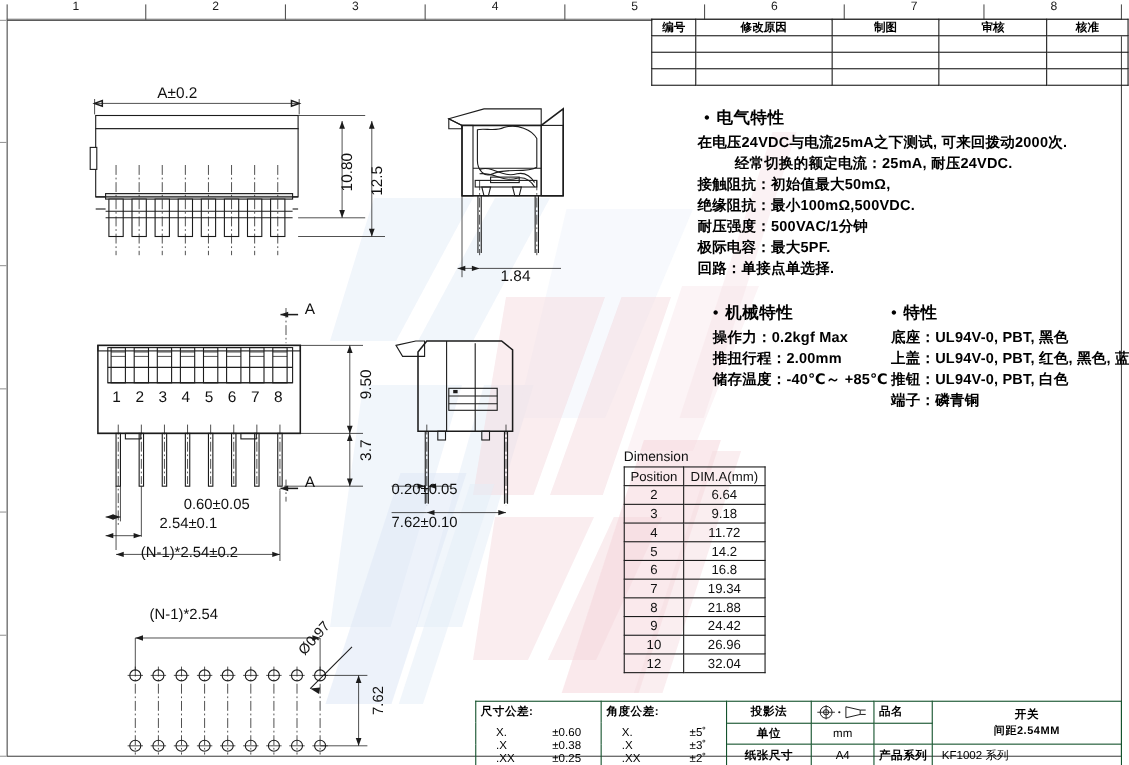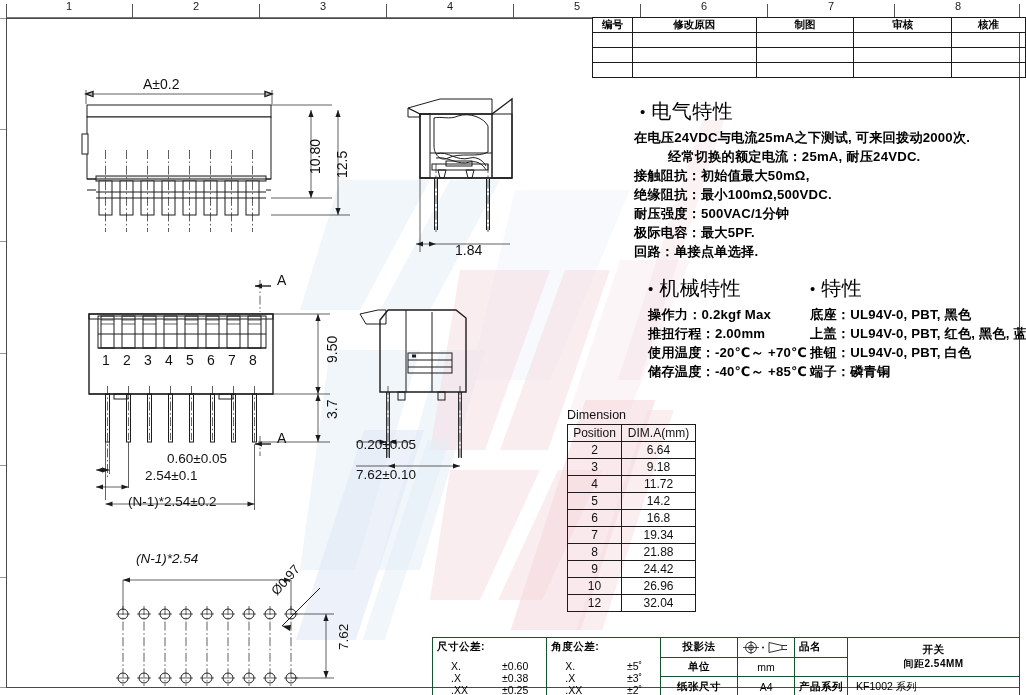--- a/index.html
+++ b/index.html
@@ -77,21 +77,21 @@
   }
   .dtxt.vert { transform-origin: 0 0; transform: rotate(-90deg); }
   .pinnum {
     position: absolute; font-size: 14px; color: #111; text-align: center;
     width: 16px;
   }
 
   
   .spec { position: absolute; color: #000; }
   .spec .hd {
-    font-weight: normal; font-size: 20px; letter-spacing: .5px;
+    font-weight: bold; font-size: 15px; letter-spacing: .5px;
   }
   .spec .bullet { font-size: 15px; }
   .spec .li {
     font-weight: bold; font-size: 13.2px; line-height: 19px;
     letter-spacing: .2px; white-space: nowrap;
   }
 
   
   #dim-table-wrap { position: absolute; left: 567px; top: 408px; }
   #dim-table-wrap .cap { font-size: 12.5px; color: #111; margin-bottom: 2px; }
@@ -518,21 +518,21 @@
       <line class="ln" x1="196" y1="78" x2="234" y2="40"></line>
       <path d="M196,78 l9,-1 l-1,6 z" fill="#1c1c1c"></path>
 
       <line class="lnT" x1="205" y1="66" x2="248" y2="66"></line>
       <line class="lnT" x1="205" y1="130" x2="248" y2="130"></line>
       <line class="dim" x1="240" y1="66" x2="240" y2="130"></line>
       <path d="M240,66 l-2.6,7 h5.2 z" fill="#1c1c1c"></path>
       <path d="M240,130 l-2.6,-7 h5.2 z" fill="#1c1c1c"></path>
     </svg>
   </div>
-  <div class="dtxt" style="left:136px; top:551px; font-size:13.5px;font-style:italic;">(N-1)*2.54</div>
+  <div class="dtxt" style="left:136px; top:551px; font-size:13.5px;">(N-1)*2.54</div>
   <div class="dtxt" style="left:268px; top:588px; font-size:13px;
        transform-origin:0 0; transform:rotate(-48deg);">Ø0.97</div>
   <div class="dtxt vert" style="left:336px; top:650px; font-size:13.5px;">7.62</div>
 
   <div id="rev-table">
     <table class="revt">
       <thead>
         <tr>
           <th style="width:40px">编号</th>
           <th style="width:124px">修改原因</th>
@@ -581,21 +581,20 @@
     <div class="li" style="margin-left:-6px;">回路：单接点单选择.</div>
   </div>
 
   <div class="spec" style="left:648px; top:275px;">
     <div style="display:flex; align-items:center; gap:6px; margin-bottom:3px;">
       <span class="bullet">•</span>
       <span class="hd">机械特性</span>
     </div>
     <div class="li">操作力：0.2kgf Max</div>
     <div class="li">推扭行程：2.00mm</div>
-    <div class="li">使用温度：-20℃～ +70℃</div>
     <div class="li">储存温度：-40℃～ +85℃</div>
   </div>
 
   <div class="spec" style="left:810px; top:275px;">
     <div style="display:flex; align-items:center; gap:6px; margin-bottom:3px;">
       <span class="bullet">•</span>
       <span class="hd">特性</span>
     </div>
     <div class="li">底座：UL94V-0, PBT, 黑色</div>
     <div class="li">上盖：UL94V-0, PBT, 红色, 黑色, 蓝色</div>

